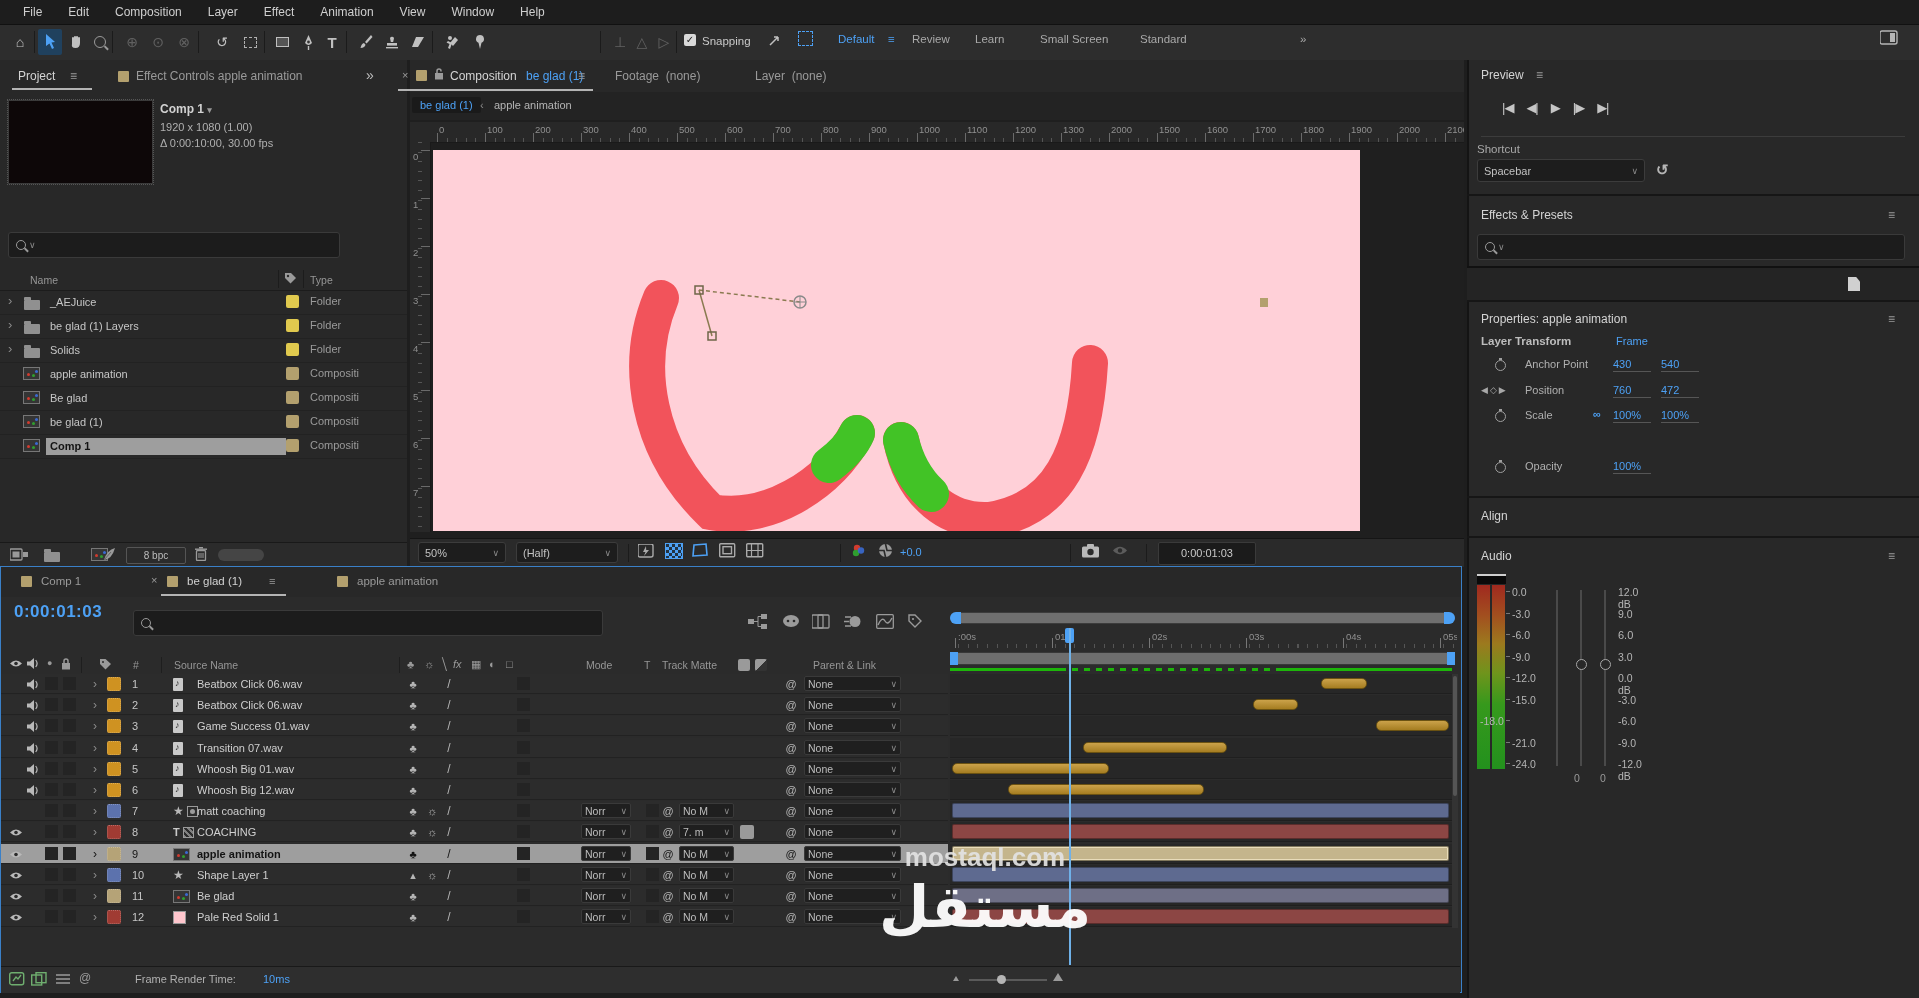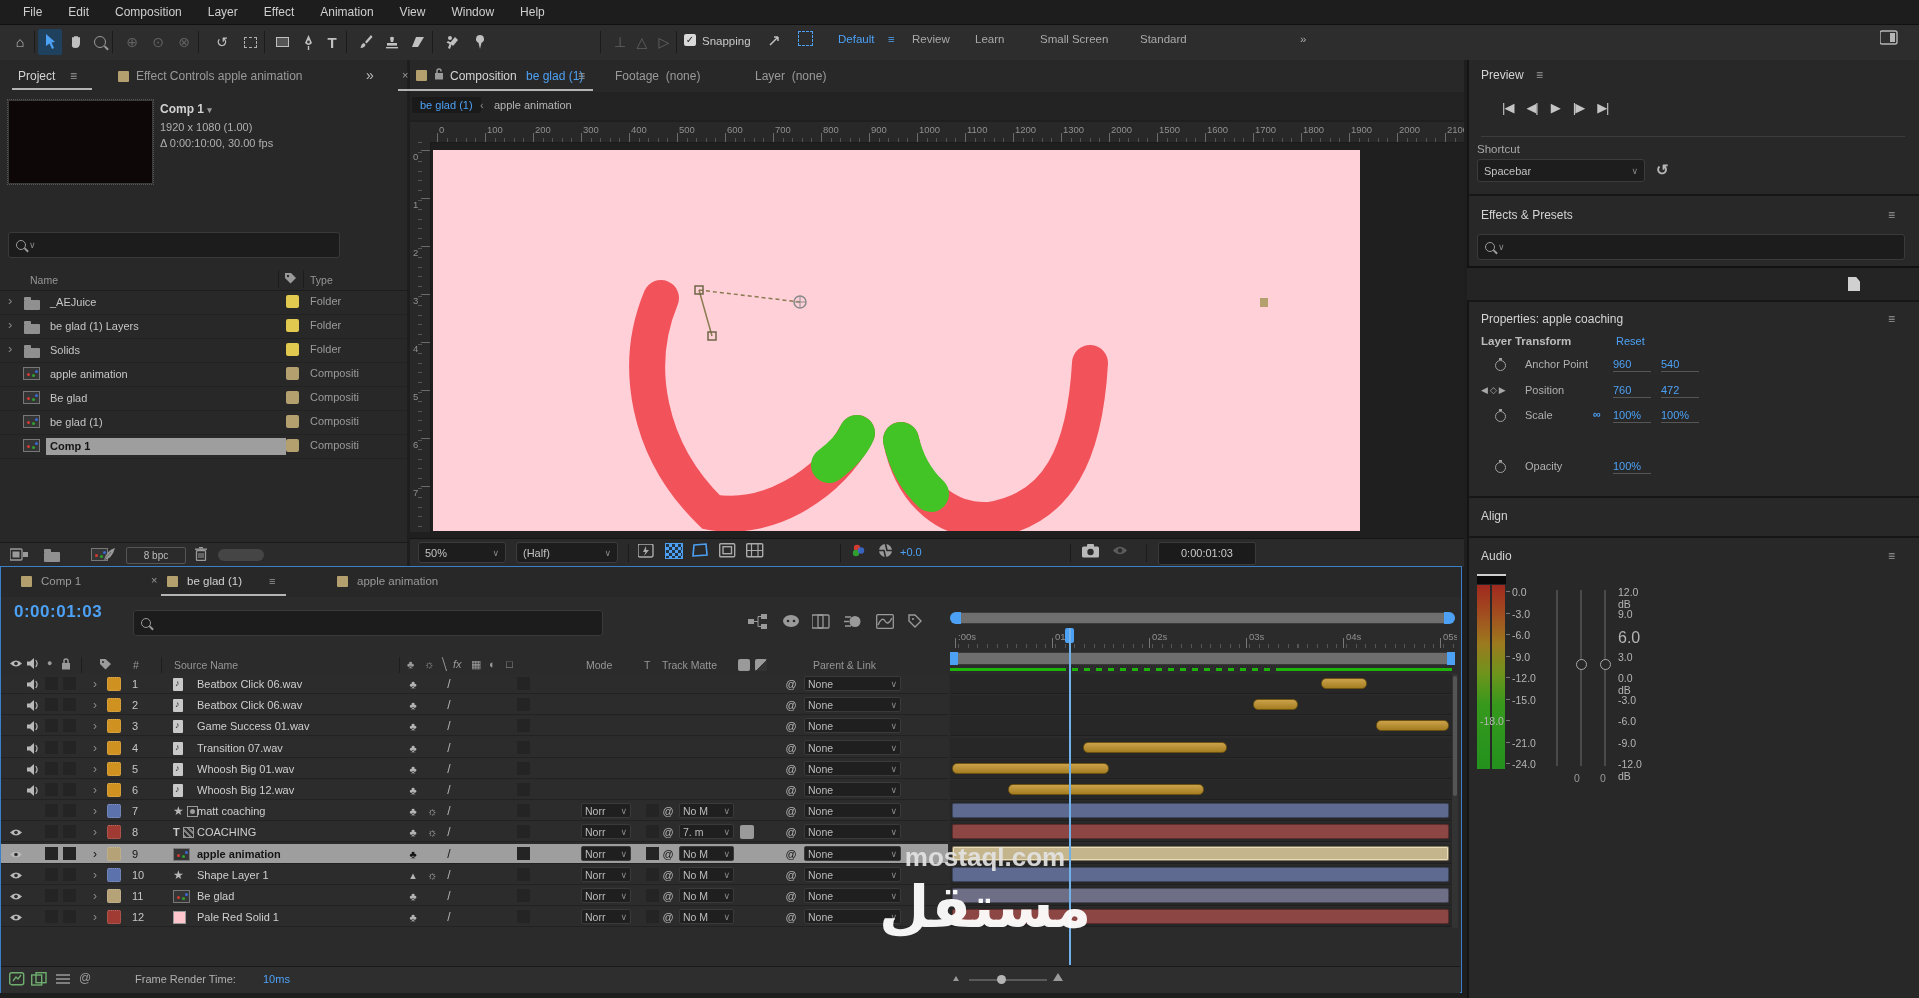--- a/index.html
+++ b/index.html
@@ -486,29 +486,29 @@
   <span class="abs ptab active" style="left:1481px;top:208px;">Effects &amp; Presets</span>
   <span class="abs hamb" style="left:1888px;top:208px;">≡</span>
   <div class="abs searchbox" style="left:1477px;top:234px;width:428px;height:26px;">
     <span class="mag"></span>
       <span class="chev" style="margin-left:3px;">∨</span>
     <input value="" style="">
   </div>
   <div class="abs" style="left:1467px;top:266px;width:452px;height:36px;background:#242424;border-top:2px solid #111;border-bottom:2px solid #161616;box-sizing:border-box;">
     <span class="abs page-ic" style="left:381px;top:9px;"></span>
   </div>
-  <span class="abs ptab active" style="left:1481px;top:312px;">Properties: apple coaching</span>
+  <span class="abs ptab active" style="left:1481px;top:312px;">Properties: apple animation</span>
   <span class="abs hamb" style="left:1888px;top:312px;">≡</span>
   <span class="abs" style="left:1481px;top:335px;font-size:11.5px;font-weight:bold;color:#bdbdbd;">Layer Transform</span>
-  <span class="abs blue" style="left:1616px;top:335px;">Reset</span>
+  <span class="abs blue" style="left:1616px;top:335px;">Frame</span>
   <div class="abs" id="prop-rows" style="left:1467px;top:354px;width:452px;height:135px;">
       <div style="position: absolute; left: 0px; top: 0px; width: 452px; height: 25px;">
         <div class="sw" style="position: absolute; left: 28px; top: 6px;"></div>
         <div style="position: absolute; left: 58px; top: 4px; color: rgb(176, 176, 176);">Anchor Point</div>
-        <div class="vals" style="position: absolute; left: 146px; top: 4px; min-width: 38px;">960</div>
+        <div class="vals" style="position: absolute; left: 146px; top: 4px; min-width: 38px;">430</div>
         <div class="vals" style="position: absolute; left: 194px; top: 4px; min-width: 38px;">540</div>
       </div>
       <div style="position: absolute; left: 0px; top: 25.5px; width: 452px; height: 25px;">
         <div style="position: absolute; left: 14px; top: 5px; color: rgb(168, 168, 168); font-size: 9px; letter-spacing: 2px;">◀◇▶</div>
         <div style="position: absolute; left: 58px; top: 4px; color: rgb(176, 176, 176);">Position</div>
         <div class="vals" style="position: absolute; left: 146px; top: 4px; min-width: 38px;">760</div>
         <div class="vals" style="position: absolute; left: 194px; top: 4px; min-width: 38px;">472</div>
       </div>
       <div style="position: absolute; left: 0px; top: 51px; width: 452px; height: 25px;">
         <div class="sw" style="position: absolute; left: 28px; top: 6px;"></div>
@@ -548,21 +548,21 @@
       <div style="position: absolute; left: 1480px; top: 715px; color: rgb(181, 181, 181); font-size: 10.5px;">-18.0</div>
       <div style="position: absolute; left: 1506px; top: 720px; width: 4px; height: 1px; background: rgb(119, 119, 119);"></div>
       <div style="position: absolute; left: 1512px; top: 736.5px; color: rgb(181, 181, 181); font-size: 10.5px;">-21.0</div>
       <div style="position: absolute; left: 1506px; top: 741.5px; width: 4px; height: 1px; background: rgb(119, 119, 119);"></div>
       <div style="position: absolute; left: 1512px; top: 758px; color: rgb(181, 181, 181); font-size: 10.5px;">-24.0</div>
       <div style="position: absolute; left: 1506px; top: 763px; width: 4px; height: 1px; background: rgb(119, 119, 119);"></div>
     </div>
   <div class="abs" id="audio-right">
       <div style="position: absolute; left: 1618px; top: 586px; color: rgb(181, 181, 181); font-size: 10.5px;">12.0 dB</div>
       <div style="position: absolute; left: 1618px; top: 607.5px; color: rgb(181, 181, 181); font-size: 10.5px;">9.0</div>
-      <div style="position: absolute; left: 1618px; top: 629px; color: rgb(181, 181, 181); font-size: 16px;">6.0</div>
+      <div style="position: absolute; left: 1618px; top: 629px; color: rgb(181, 181, 181); font-size: 11px;">6.0</div>
       <div style="position: absolute; left: 1618px; top: 650.5px; color: rgb(181, 181, 181); font-size: 10.5px;">3.0</div>
       <div style="position: absolute; left: 1618px; top: 672px; color: rgb(181, 181, 181); font-size: 10.5px;">0.0 dB</div>
       <div style="position: absolute; left: 1618px; top: 693.5px; color: rgb(181, 181, 181); font-size: 10.5px;">-3.0</div>
       <div style="position: absolute; left: 1618px; top: 715px; color: rgb(181, 181, 181); font-size: 10.5px;">-6.0</div>
       <div style="position: absolute; left: 1618px; top: 736.5px; color: rgb(181, 181, 181); font-size: 10.5px;">-9.0</div>
       <div style="position: absolute; left: 1618px; top: 758px; color: rgb(181, 181, 181); font-size: 10.5px;">-12.0 dB</div>
     </div>
   <div class="abs" style="left:1556px;top:590px;width:2px;height:176px;background:#4a4a4a;"></div>
   <div class="abs" style="left:1580px;top:590px;width:2px;height:176px;background:#4a4a4a;"></div>
   <div class="abs" style="left:1604px;top:590px;width:2px;height:176px;background:#4a4a4a;"></div>

